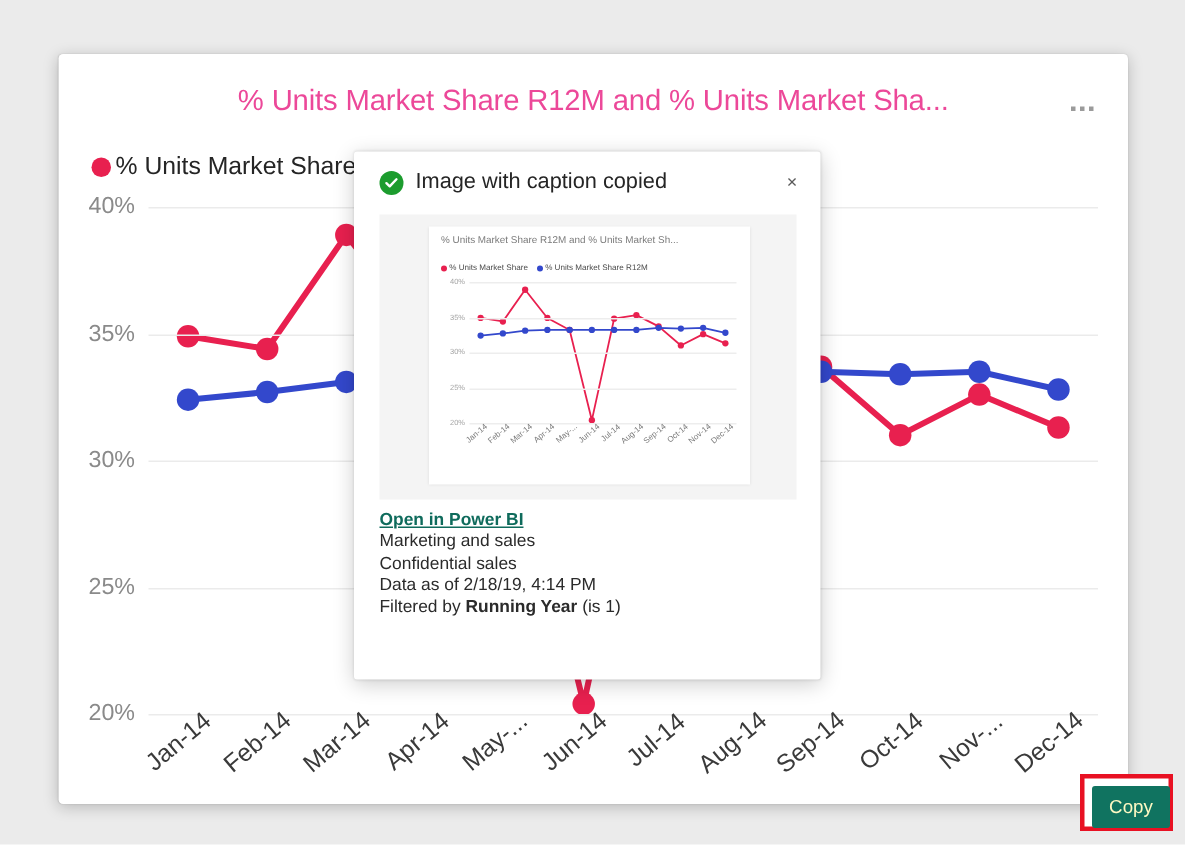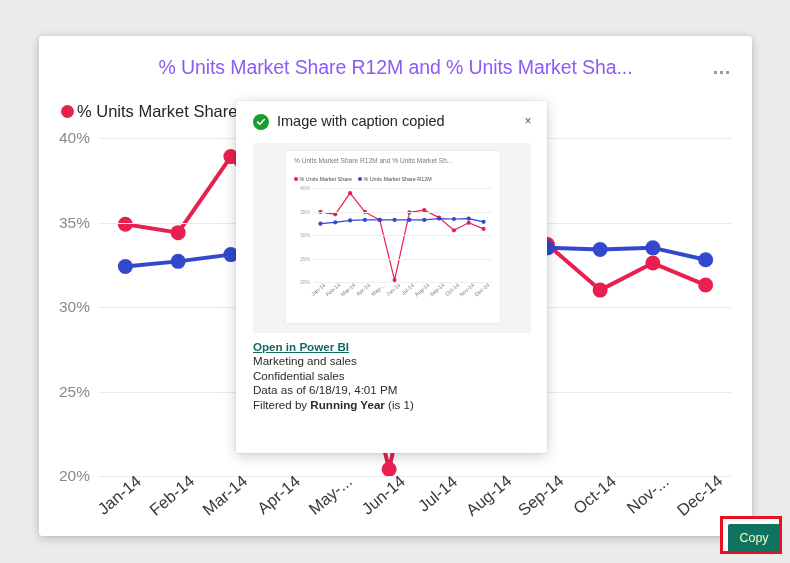--- a/index.html
+++ b/index.html
@@ -22,21 +22,21 @@
     border-radius: 3px;
     box-shadow: 0 2px 10px rgba(0,0,0,0.22), 0 0 1px rgba(0,0,0,0.18);
   }
 
   #card-title {
     position: absolute;
     left: 0; top: 20px;
     width: 100%;
     text-align: center;
     font-size: 19.5px;
-    color: #8b5cf6;
+    color: #ec4899;
     letter-spacing: -0.1px;
     white-space: nowrap;
   }
 
   #more-menu {
     position: absolute;
     right: 18px; top: 28px;
     width: 26px; height: 16px;
     display: flex; align-items: center; justify-content: center;
     gap: 3px;
@@ -407,20 +407,20 @@
           <div class="pv-xtick" style="left: 155.75px;"><span>Nov-14</span></div>
           <div class="pv-xtick" style="left: 170.583px;"><span>Dec-14</span></div>
         </div>
     </div>
   </div>
 
   <div id="caption-block">
     <span id="powerbi-link">Open in Power BI</span>
     <span class="cap-line">Marketing and sales</span>
     <span class="cap-line">Confidential sales</span>
-    <span class="cap-line">Data as of 6/18/19, 4:01 PM</span>
+    <span class="cap-line">Data as of 2/18/19, 4:14 PM</span>
     <span class="cap-line"><span>Filtered by </span><b>Running Year</b><span> (is 1)</span></span>
   </div>
 
   <div id="copy-highlight">
     <button id="copy-button">Copy</button>
   </div>
 </div>
 
 </body></html>

